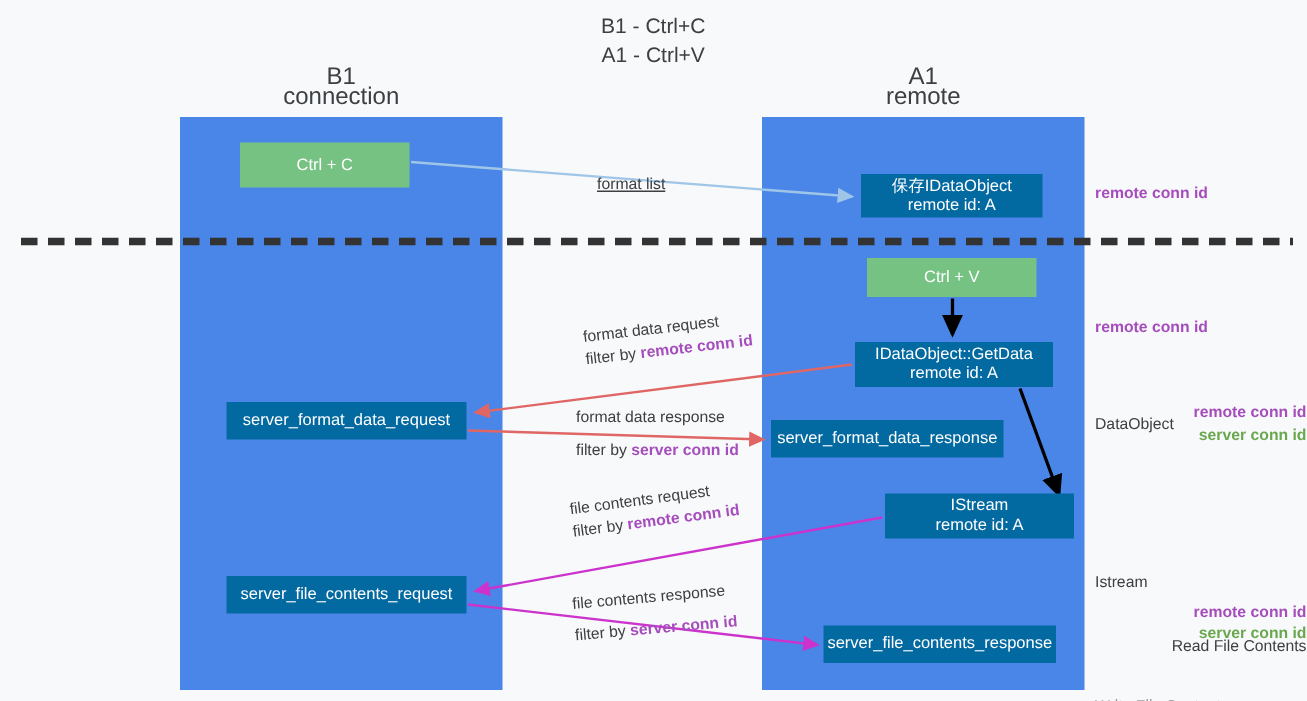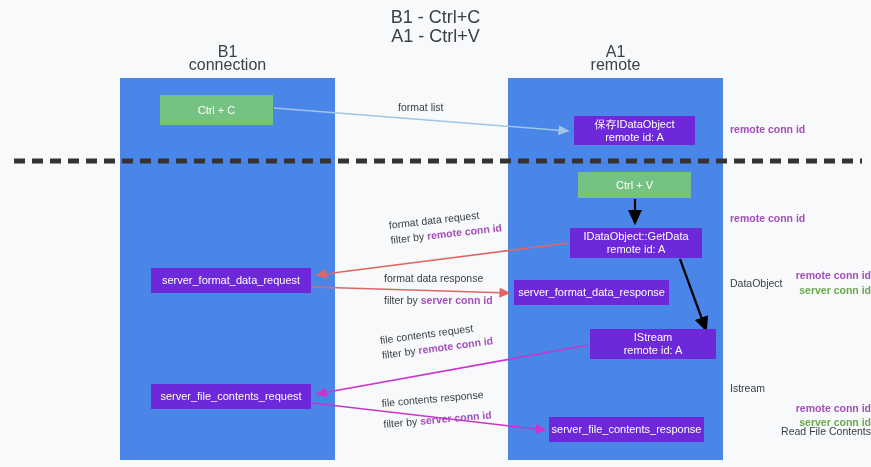--- a/index.html
+++ b/index.html
@@ -17,28 +17,28 @@
   #lane-b1{left:120px;top:78px;width:215px;height:382px;}
   #lane-a1{left:508px;top:78px;width:215px;height:382px;}
 
   
   .lane-head{position:absolute;text-align:center;font-size:16px;line-height:13px;color:#3c4043;}
   #head-b1{left:120px;top:45px;width:215px;}
   #head-a1{left:508px;top:45px;width:215px;}
 
   
   #title{position:absolute;left:0;top:8px;width:871px;text-align:center;
-         font-size:18px;line-height:19px;color:#3c4043;}
+         font-size:14px;line-height:19px;color:#3c4043;}
 
   
   .box{position:absolute;display:flex;flex-direction:column;align-items:center;
        justify-content:center;text-align:center;color:#ffffff;font-size:11px;
        line-height:13px;box-sizing:border-box;padding:2px 4px;}
   .green{background:#76c282;}
-  .orange{background:#6d28d9;}
+  .orange{background:#0369a1;}
 
   #box-ctrlc{left:160px;top:95px;width:113px;height:30px;}
   #box-idataobject{left:574px;top:116px;width:121px;height:29px;}
   #box-ctrlv{left:578px;top:172px;width:113px;height:26px;}
   #box-getdata{left:570px;top:228px;width:132px;height:30px;}
   #box-sfdreq{left:151px;top:268px;width:160px;height:25px;}
   #box-sfdresp{left:514px;top:280px;width:155px;height:25px;}
   #box-istream{left:590px;top:329px;width:126px;height:30px;}
   #box-sfcreq{left:151px;top:384px;width:160px;height:25px;}
   #box-sfcresp{left:549px;top:417px;width:155px;height:25px;}
@@ -57,21 +57,21 @@
   #anno-r5{top:424px;}
   #anno-l1{top:268px;}
   #anno-l2{top:283px;}
   #anno-l3{top:384px;}
   #anno-l4{top:401px;}
   #anno-l5{top:415px;}
 
   
   .edge-label{position:absolute;font-size:10.5px;line-height:15px;white-space:nowrap;}
   .el-plain{color:#3c4043;}
-  #lbl-formatlist{left:398px;top:100px;}
+  #lbl-formatlist{left:398px;top:116px;text-decoration:underline;}
   #lbl-fdreq{left:388px;top:218px;transform:rotate(-6.5deg);transform-origin:left top;}
   #lbl-fdresp{left:384px;top:271px;}
   #lbl-fcreq{left:379px;top:333px;transform:rotate(-7.5deg);transform-origin:left top;}
   #lbl-fcresp{left:381px;top:396px;transform:rotate(-5deg);transform-origin:left top;}
 
   svg#wires{position:absolute;left:0;top:0;width:871px;height:467px;pointer-events:none;}
 </style>
 </head>
 <body>
 

